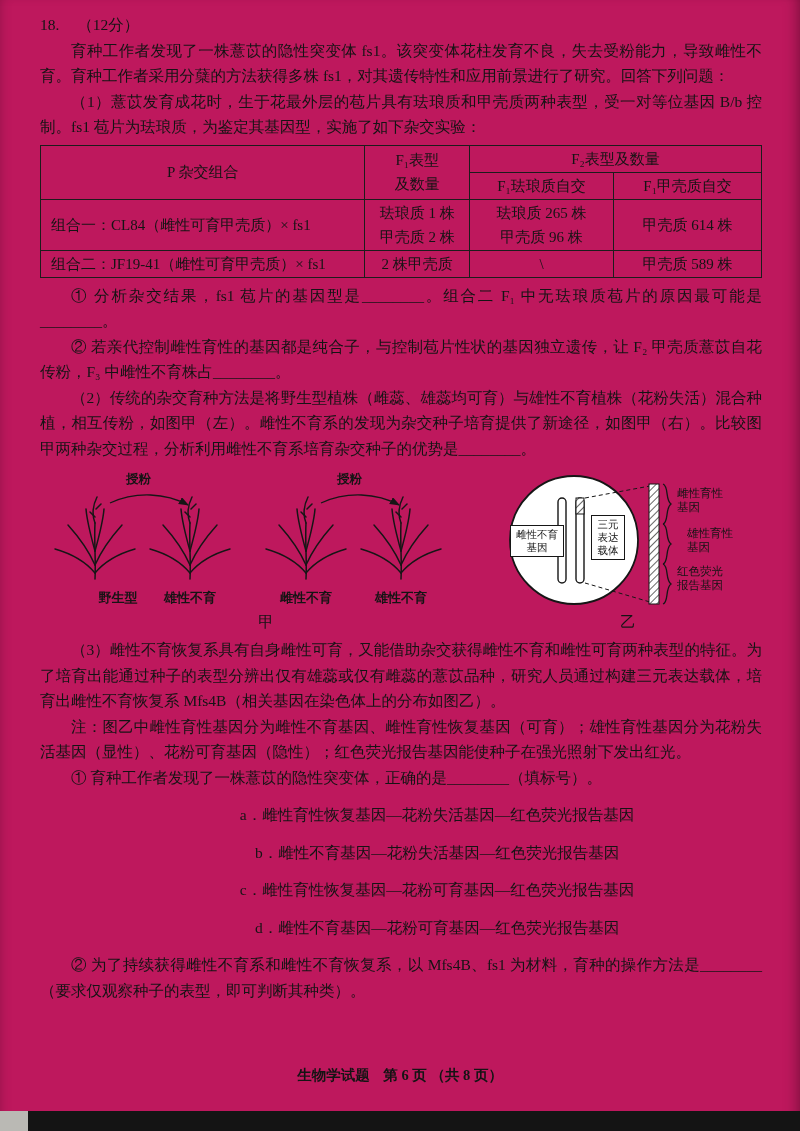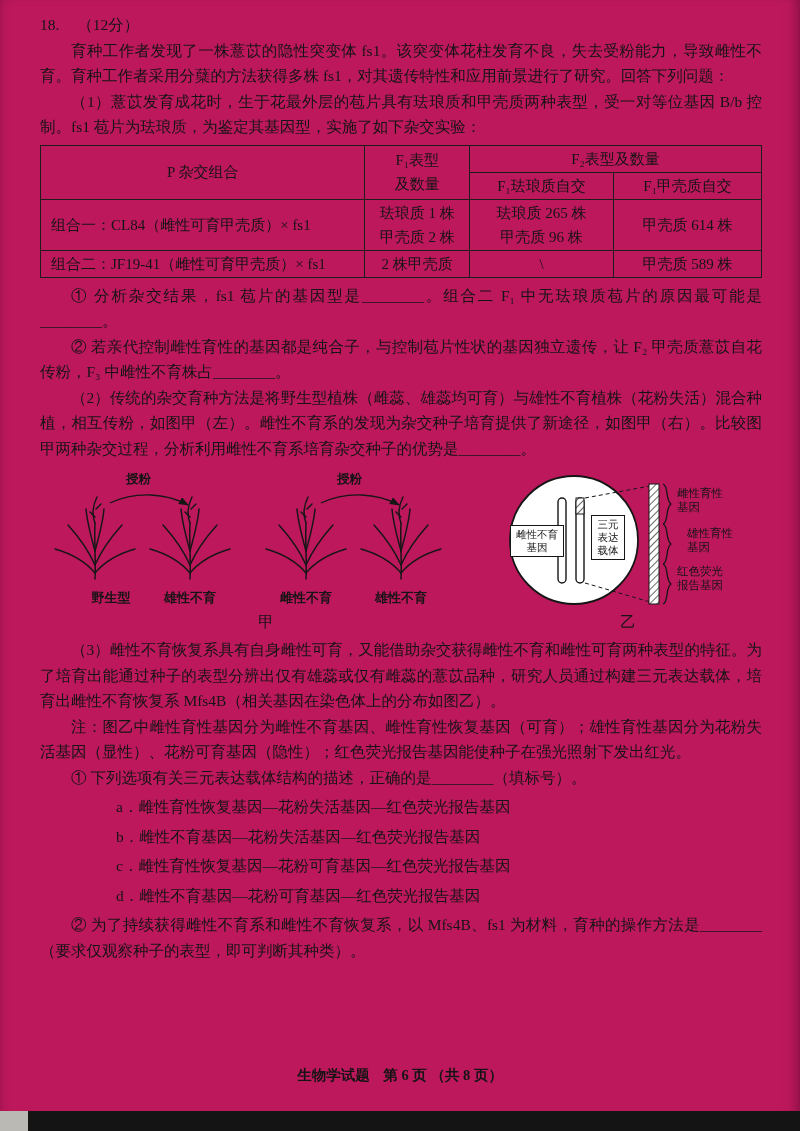--- a/index.html
+++ b/index.html
@@ -24,21 +24,21 @@
   .brace{fill:none;stroke:#161616;stroke-width:1.3;}
   .flabel{position:absolute;font-family:Liberation Serif, serif;}
   .pollen{font-size:12.5px;font-weight:bold;}
   .plantlab{font-size:13px;font-weight:bold;transform:translateX(-50%);white-space:nowrap;}
   .caption{position:absolute;bottom:2px;left:0;right:0;text-align:center;font-size:15.5px;}
   .ybox{position:absolute;border:1px solid #161616;background:#fff;
         font-family:"Liberation Sans","DejaVu Sans",sans-serif;font-size:10.5px;line-height:1.25;
         text-align:center;white-space:pre-line;padding:2px 3px;}
   .gl{position:absolute;font-family:"Liberation Sans","DejaVu Sans",sans-serif;font-size:11.5px;
         line-height:1.2;white-space:pre-line;}
-  p.opt{margin:4px;font-size:15.5px;line-height:25.5px;text-indent:0;padding-left:72px;text-align:left;}
+  p.opt{margin:12px;font-size:15.5px;line-height:25.5px;text-indent:0;padding-left:72px;text-align:center;}
   .footer{position:absolute;bottom:46px;left:0;right:0;text-align:center;font-weight:bold;font-size:14.5px;}
   .footer .fpage{margin-left:10px;}
   .scanband{position:absolute;bottom:0;left:28px;right:0;height:20px;background:#141414;}
   .scanband2{position:absolute;bottom:0;left:0;width:28px;height:20px;background:#bab9b4;}
 </style>
 </head>
 <body>
 
 <div class="page">
   <div class="content">
@@ -115,21 +115,21 @@
           </defs>
           <use href="#plant" x="55" y="110"></use>
           <use href="#plant" x="150" y="110"></use>
           <use href="#plant" x="266" y="110"></use>
           <use href="#plant" x="361" y="110"></use>
           <path class="aline" d="M70,34 C96,22 126,24 148,36" marker-end="url(#ah)"></path>
           <path class="aline" d="M281,34 C307,22 337,24 359,36" marker-end="url(#ah)"></path>
         </svg>
         <div class="flabel pollen" style="left:86px;top:2px;">授粉</div>
         <div class="flabel pollen" style="left:297px;top:2px;">授粉</div>
-        <div class="flabel plantlab" style="left:55px;top:120px;padding-left:32px;">野生型</div>
+        <div class="flabel plantlab" style="left:62px;top:120px;padding-left:32px;">野生型</div>
         <div class="flabel plantlab" style="left:150px;top:120px;">雄性不育</div>
         <div class="flabel plantlab" style="left:266px;top:120px;">雌性不育</div>
         <div class="flabel plantlab" style="left:361px;top:120px;">雄性不育</div>
         <div class="caption">甲</div>
       </div>
 
       <div class="figyi">
         <svg width="250" height="140" viewBox="0 0 250 140">
           <defs>
             <pattern id="hatch" width="5" height="5" patternUnits="userSpaceOnUse" patternTransform="rotate(45)">
@@ -160,21 +160,21 @@
 基因</div>
         <div class="gl" style="left:183px;top:96px;">红色荧光
 报告基因</div>
         <div class="caption">乙</div>
       </div>
 
     </div>
 
     <p class="para">（3）雌性不育恢复系具有自身雌性可育，又能借助杂交获得雌性不育和雌性可育两种表型的特征。为了培育出能通过种子的表型分辨出仅有雄蕊或仅有雌蕊的薏苡品种，研究人员通过构建三元表达载体，培育出雌性不育恢复系 Mfs4B（相关基因在染色体上的分布如图乙）。</p>
     <p class="para">注：图乙中雌性育性基因分为雌性不育基因、雌性育性恢复基因（可育）；雄性育性基因分为花粉失活基因（显性）、花粉可育基因（隐性）；红色荧光报告基因能使种子在强光照射下发出红光。</p>
-    <p class="para">① 下列选项有关三元表达载体结构的描述，正确的是________（填标号）。</p>
+    <p class="para">① 育种工作者发现了一株薏苡的隐性突变体，正确的是________（填标号）。</p>
 
     <p class="opt">a．雌性育性恢复基因—花粉失活基因—红色荧光报告基因</p>
     <p class="opt">b．雌性不育基因—花粉失活基因—红色荧光报告基因</p>
     <p class="opt">c．雌性育性恢复基因—花粉可育基因—红色荧光报告基因</p>
     <p class="opt">d．雌性不育基因—花粉可育基因—红色荧光报告基因</p>
 
     <p class="para">② 为了持续获得雌性不育系和雌性不育恢复系，以 Mfs4B、fs1 为材料，育种的操作方法是________（要求仅观察种子的表型，即可判断其种类）。</p>
 
   </div>
 

